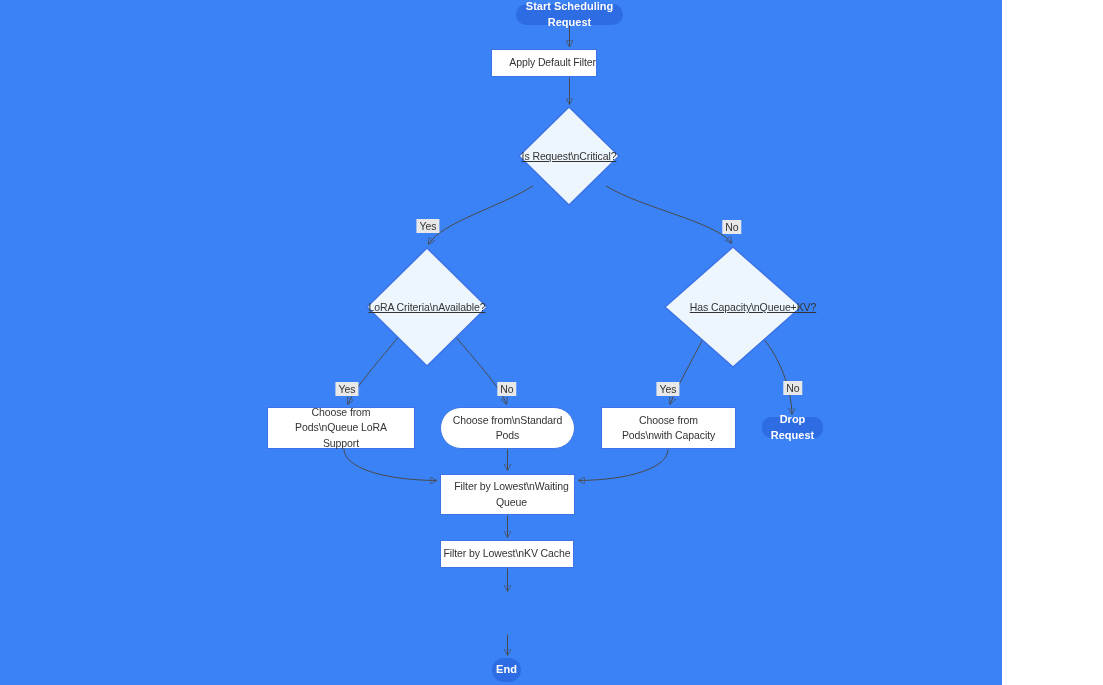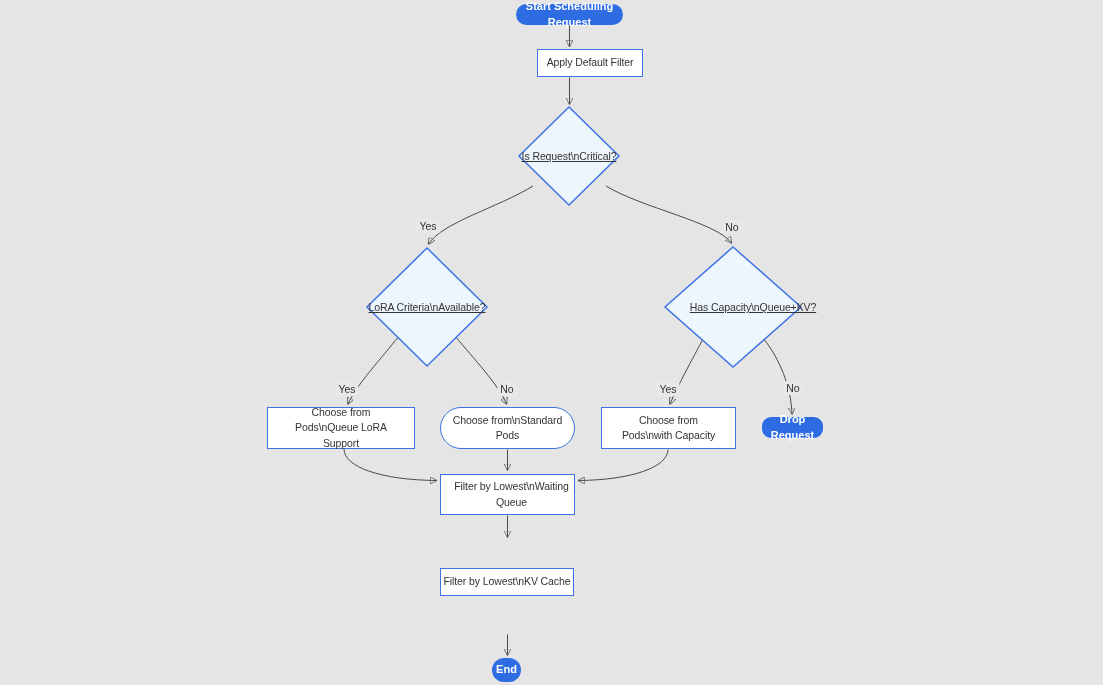--- a/index.html
+++ b/index.html
@@ -1,17 +1,17 @@
 <!DOCTYPE html>
 <html><head>
 <meta charset="utf-8">
 <style>
   html,body{margin:0;padding:0;background:#ffffff;}
   .canvas{
-    position:relative;width:1103px;height:685px;background:#e5e5e5;overflow:hidden;
+    position:relative;width:1002px;height:685px;background:#3b82f6;overflow:hidden;
     font-family:"Liberation Sans","DejaVu Sans",sans-serif;color:#333333;
   }
   .edges{position:absolute;left:0;top:0;width:1103px;height:685px;}
   .edges path{fill:none;stroke:#4a4a4a;stroke-width:1;}
   .diamond{fill:#eef6fd;stroke:#3d73e6;stroke-width:1.5;}
   .node{
     position:absolute;display:flex;align-items:center;justify-content:center;
     text-align:center;font-size:10.5px;letter-spacing:-0.1px;line-height:1.45;color:#333333;
     box-sizing:border-box;
   }
@@ -57,21 +57,21 @@
     <path d="M507.5,568.5 L507.5,591" marker-end="url(#arrow)"></path>
     <path d="M507.5,634.5 L507.5,655" marker-end="url(#arrow)"></path>
 
     <polygon class="diamond" points="569,107 619,156 569,205 519,156"></polygon>
     <polygon class="diamond" points="427,248 487,307 427,366 367,307"></polygon>
     <polygon class="diamond" points="733,247 801,307 733,367 665,307"></polygon>
   </svg>
 
   <div class="node terminal" style="left:516px;top:4px;width:107px;height:21px;">Start Scheduling Request</div>
 
-  <div class="node process" style="left:537px;top:49px;width:106px;height:28px;">
+  <div class="node process" style="left:491px;top:49px;width:106px;height:28px;justify-content:flex-end;">
     <span class="wrap">Apply Default Filter</span>
   </div>
 
   <div class="node process" style="left:267px;top:407px;width:148px;height:42px;">
     <span class="wrap" style="max-width:118px;">Choose from Pods\nQueue LoRA Support</span>
   </div>
 
   <div class="node process" style="left:440px;top:407px;width:135px;height:42px;border-radius:21px;">
     <span class="wrap" style="max-width:112px;">Choose from\nStandard Pods</span>
   </div>
@@ -79,21 +79,21 @@
   <div class="node process" style="left:601px;top:407px;width:135px;height:42px;">
     <span class="wrap" style="max-width:112px;">Choose from Pods\nwith Capacity</span>
   </div>
 
   <div class="node terminal" style="left:762px;top:417px;width:61px;height:21px;border-radius:9px;">Drop Request</div>
 
   <div class="node process" style="left:440px;top:474px;width:135px;height:41px;">
     <span class="wrap" style="max-width:126px;margin-left:8px;">Filter by Lowest\nWaiting Queue</span>
   </div>
 
-  <div class="node process" style="left:440px;top:568px;width:134px;height:28px;">
+  <div class="node process" style="left:440px;top:540px;width:134px;height:28px;">
     <span class="wrap" style="white-space:nowrap;">Filter by Lowest\nKV Cache</span>
   </div>
 
 
   <div class="node terminal end-pill" style="left:492px;top:658px;width:29px;height:24px;">End</div>
 
   <div class="diamond-label" style="left:569px;top:156px;">Is Request\nCritical?</div>
   <div class="diamond-label" style="left:427px;top:307px;">LoRA Criteria\nAvailable?</div>
   <div class="diamond-label" style="left:733px;top:307px;padding-left:40px;">Has Capacity\nQueue+KV?</div>
 

